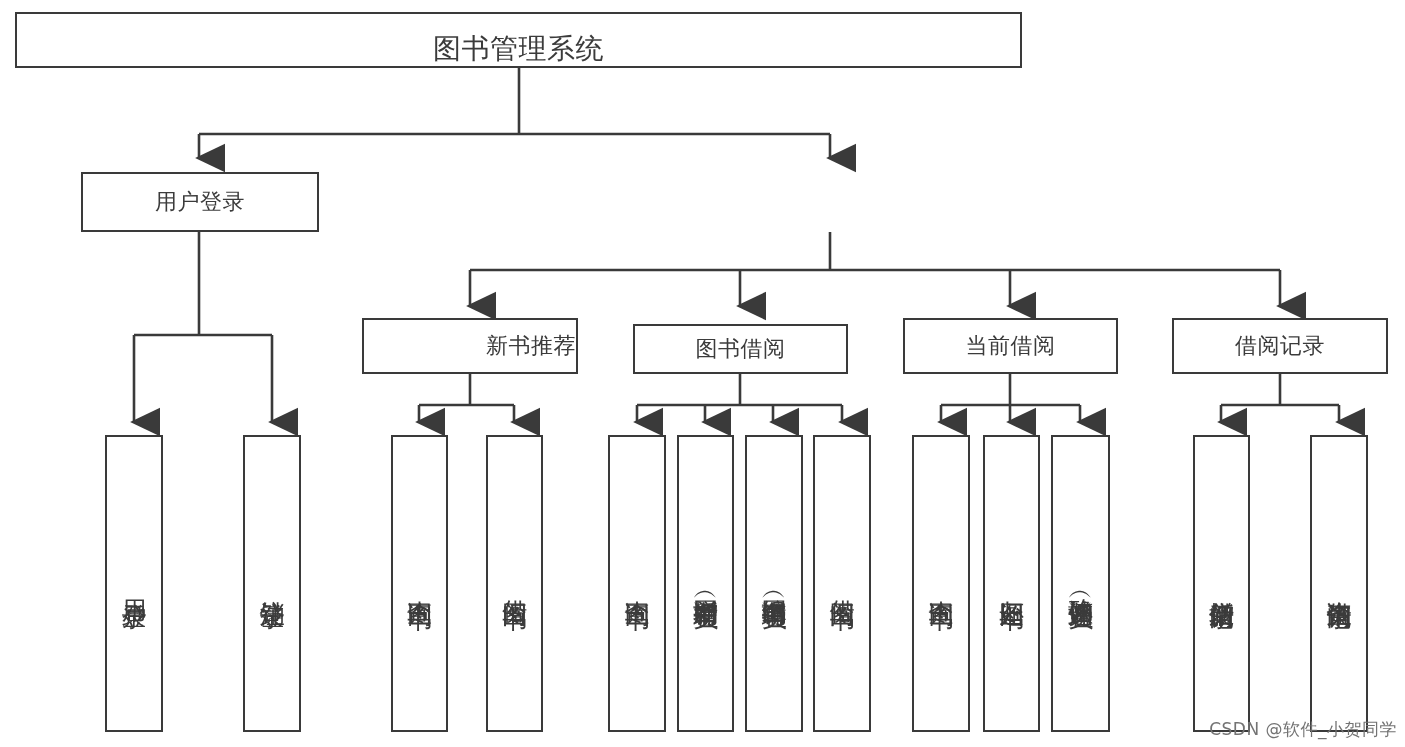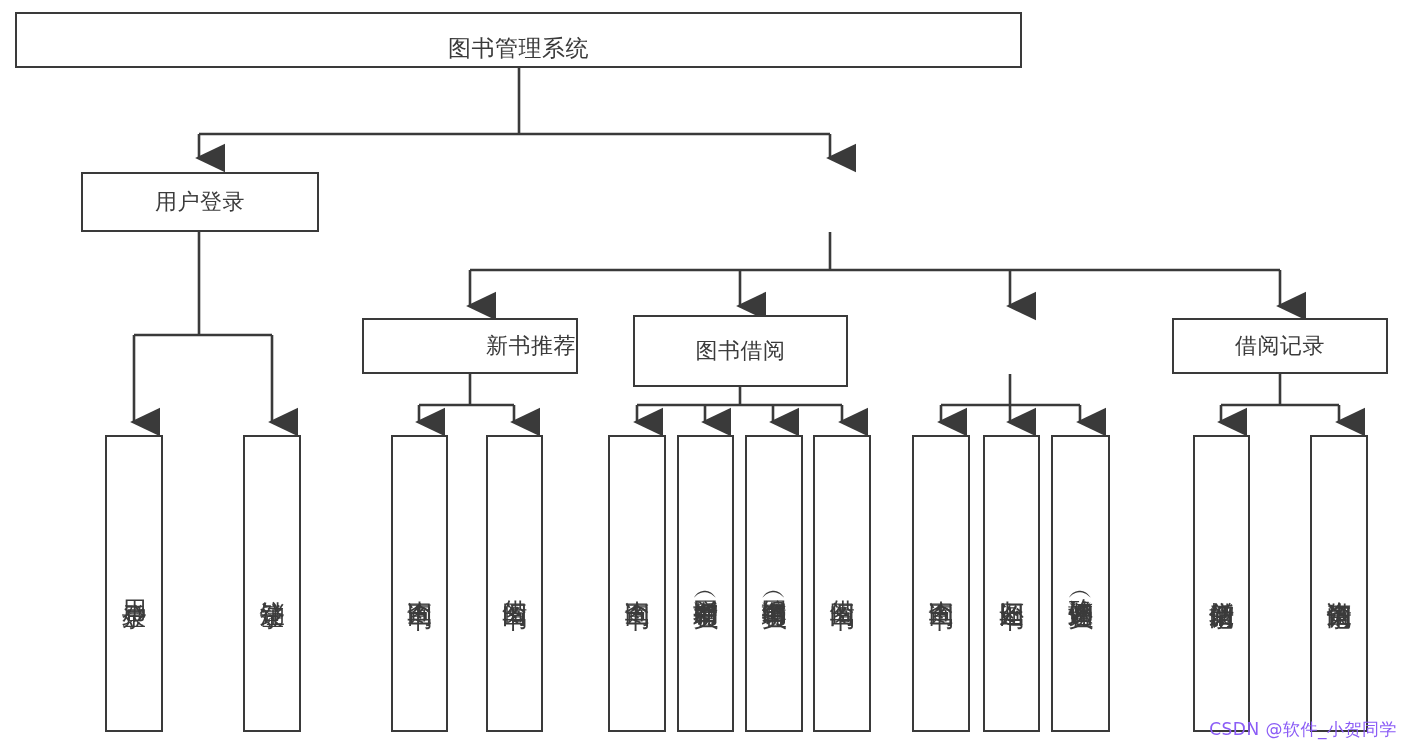--- a/index.html
+++ b/index.html
@@ -32,21 +32,21 @@
     justify-content:center;
     z-index:3;
   }
   .node .lbl{
     font-size:22px;
     line-height:1.1;
     letter-spacing:0.5px;
     color:#3b3b3b;
     white-space:nowrap;
   }
-  #node-root .lbl{font-size:23px;margin-top:18px;}
+  #node-root .lbl{font-size:28px;margin-top:18px;}
   .leaf{
     border-width:2.6px;
   }
   .leaf .lbl{
     writing-mode:vertical-rl;
     text-orientation:upright;
     font-size:25px;
     line-height:1.18;
     letter-spacing:2px;
     white-space:nowrap;
@@ -61,21 +61,21 @@
     align-items:center;
     justify-content:center;
     height:100%;
     width:100%;
   }
   #watermark{
     position:absolute;
     right:8px;
     bottom:6px;
     font-size:17px;
-    color:#8b5cf6;
+    color:#737373;
     letter-spacing:0.5px;
     z-index:8;
     white-space:nowrap;
     font-family:"DejaVu Sans","Liberation Sans",sans-serif;
   }
 </style>
 </head>
 <body>
 
 <div id="canvas">
@@ -138,24 +138,27 @@
 
   <div class="node" style="left:81px; top:172px; width:238px; height:60px;">
     <span class="lbl">用户登录</span>
   </div>
 
 
   <div class="node" style="left:362px; top:318px; width:216px; height:56px;justify-content:flex-end;">
     <span class="lbl">新书推荐</span>
   </div>
 
-  <div class="node" style="left:633px; top:315px; width:215px; height:72px;">
+  <div class="node" style="left:633px; top:324px; width:215px; height:50px;">
     <span class="lbl">图书借阅</span>
   </div>
 
+  <div class="node" style="left:903px; top:318px; width:215px; height:56px;">
+    <span class="lbl">当前借阅</span>
+  </div>
 
   <div class="node" style="left:1172px; top:318px; width:216px; height:56px;">
     <span class="lbl">借阅记录</span>
   </div>
 
   <div class="node leaf" style="left:105px; top:435px; width:58px; height:297px;">
     <span class="leaf-inner">
       <span class="lbl">用户登录</span>
     </span>
   </div>

